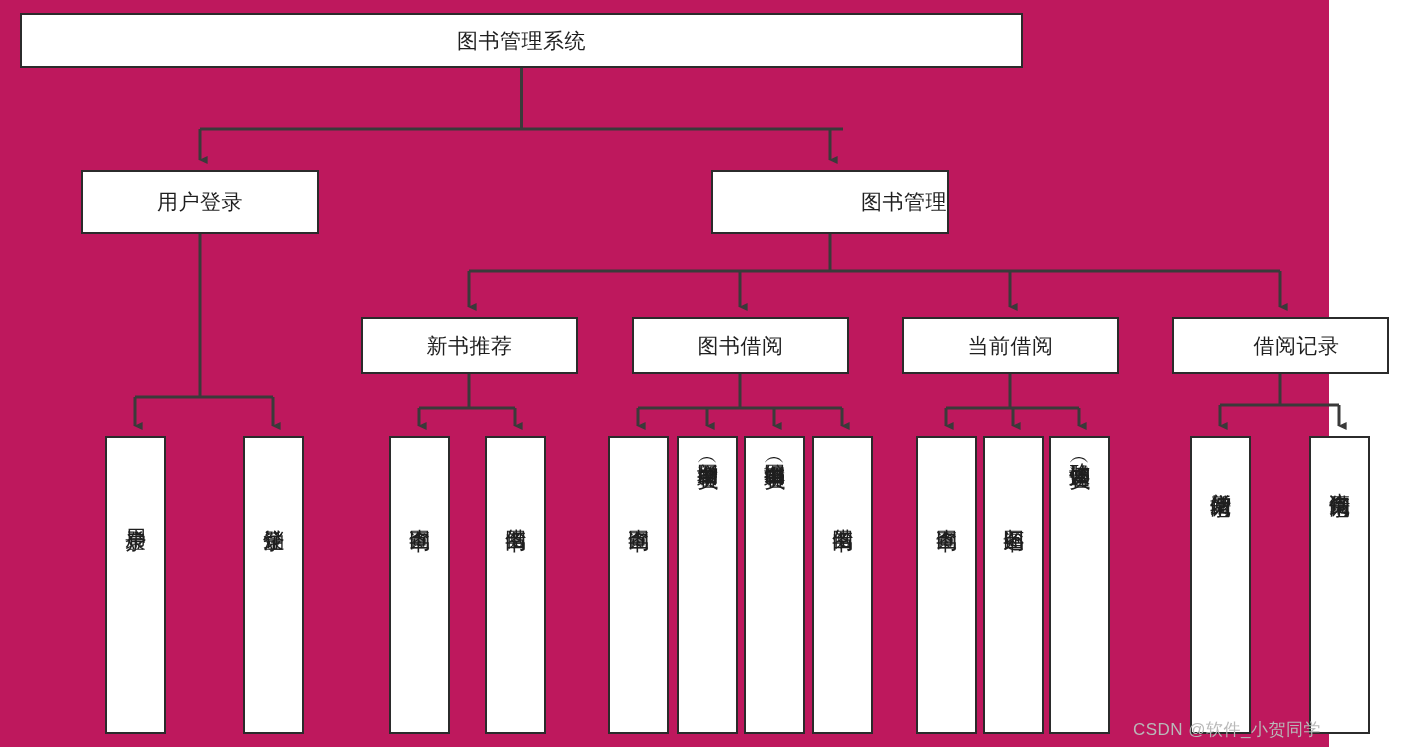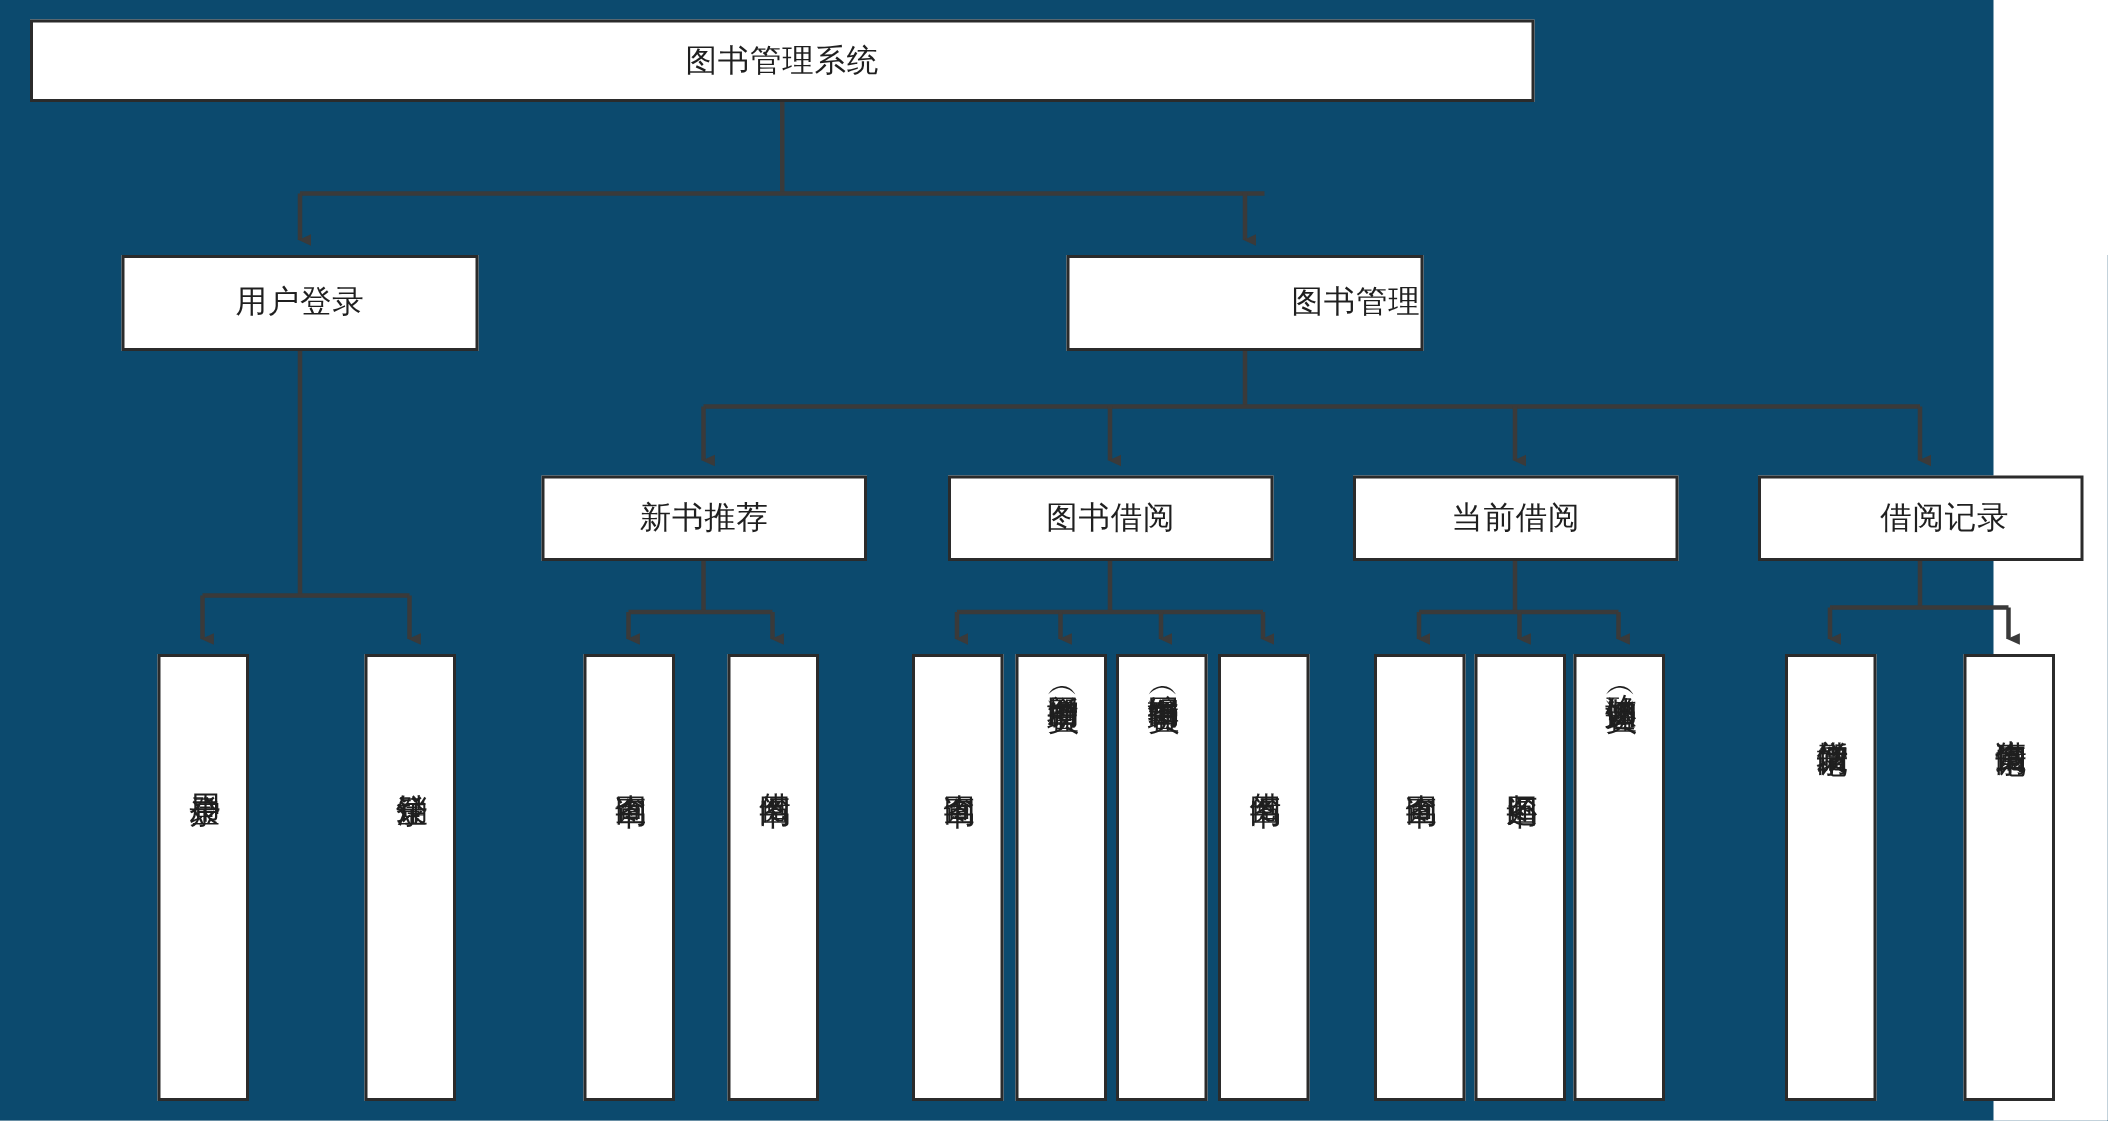--- a/index.html
+++ b/index.html
@@ -10,21 +10,21 @@
   body {
     width: 1405px;
     height: 747px;
     font-family: "Liberation Sans", "DejaVu Sans", sans-serif;
     overflow: hidden;
   }
   #diagram-root {
     position: relative;
     width: 1329px;
     height: 747px;
-    background: #0c4a6e;
+    background: #be185d;
   }
   svg.diagram-canvas {
     position: absolute;
     top: 0; left: 0;
     width: 1405px;
     height: 747px;
   }
   .node-box {
     position: absolute;
     box-sizing: border-box;
@@ -185,14 +185,15 @@
     <span class="node-label-v">确认归还（管理员）</span>
   </div>
 
   <div class="node-box leaf" style="left:1190px; top:436px; width:61px; height:298px; padding-top:38px;">
     <span class="node-label-v">新增借阅记录</span>
   </div>
   <div class="node-box leaf" style="left:1309px; top:436px; width:61px; height:298px; padding-top:38px;">
     <span class="node-label-v">查询借阅记录</span>
   </div>
 
+  <div class="watermark">CSDN @软件_小贺同学</div>
 
 </div>
 
 </body></html>

